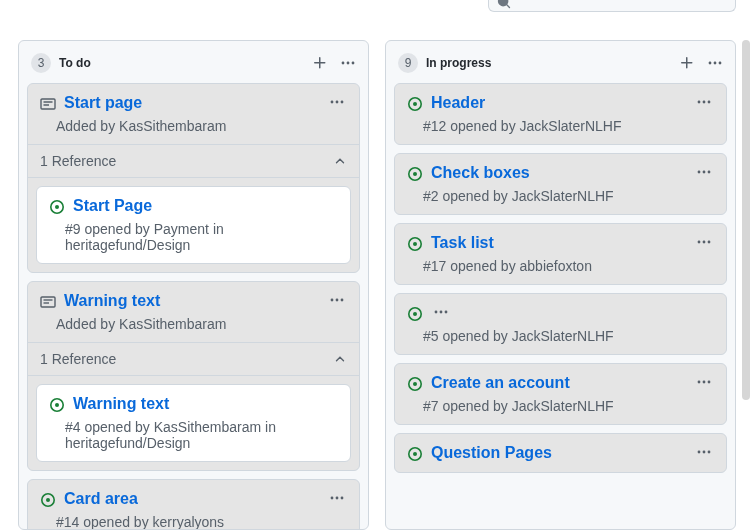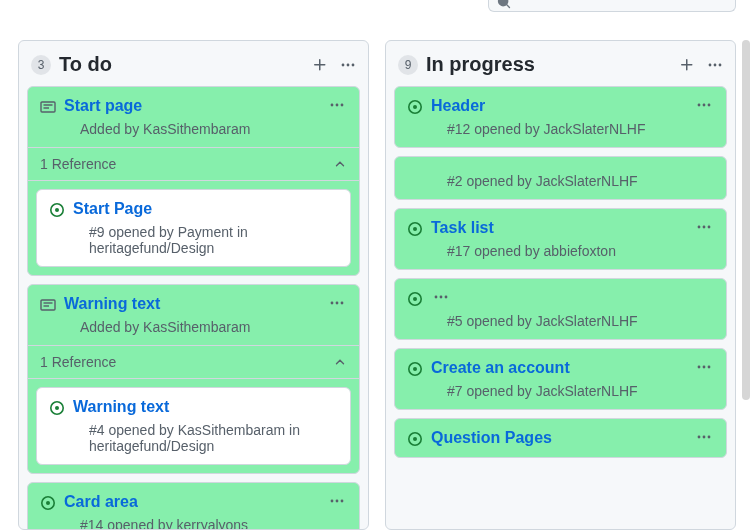--- a/index.html
+++ b/index.html
@@ -59,35 +59,35 @@
     padding: 0 6px;
     border-radius: 10px;
     background: #e1e4e8;
     color: #57606a;
     font-size: 12px;
     font-weight: 500;
     margin-right: 8px;
   }
   .col-title {
     font-weight: 600;
-    font-size: 20px;
+    font-size: 12px;
     flex: 1;
   }
   .col-actions {
     display: flex;
     gap: 12px;
     color: #57606a;
   }
   .plus-icon, .kebab-icon {
     cursor: pointer;
     display: inline-flex;
     align-items: center;
   }
   .card {
-    background: #86efac;
+    background: #e5e5e5;
     border: 1px solid #d0d7de;
     border-radius: 6px;
     margin-bottom: 8px;
   }
   .card-pad {
     padding: 10px 12px;
   }
   .card-head {
     display: flex;
     align-items: flex-start;
@@ -106,21 +106,21 @@
   }
   .card-kebab {
     color: #57606a;
     cursor: pointer;
     padding: 0 2px;
   }
   .card-meta {
     color: #57606a;
     font-size: 14px;
     margin-top: 6px;
-    margin-left: 40px;
+    margin-left: 16px;
   }
   .ref-header {
     display: flex;
     align-items: center;
     padding: 8px 12px;
     border-top: 1px solid #d0d7de;
     color: #57606a;
     font-size: 14px;
   }
   .ref-header .chev {
@@ -343,20 +343,36 @@
                   <circle cx="8" cy="8" r="1.4"></circle>
                   <circle cx="13" cy="8" r="1.4"></circle>
                 </svg>
         </span>
       </div>
       <div class="card-meta">#12 opened by JackSlaterNLHF</div>
     </div>
         </div>
         <div class="card">
     <div class="card-pad">
+      <div class="card-head">
+        <span class="card-icon">
+          <svg width="16" height="16" viewBox="0 0 16 16">
+                  <circle cx="8" cy="8" r="6.2" fill="none" stroke="#1a7f37" stroke-width="1.6"></circle>
+                  <circle cx="8" cy="8" r="2" fill="#1a7f37"></circle>
+                </svg>
+        </span>
+        <span class="card-title">Check boxes</span>
+        <span class="card-kebab">
+          <svg width="16" height="16" viewBox="0 0 16 16" fill="#57606a">
+                  <circle cx="3" cy="8" r="1.4"></circle>
+                  <circle cx="8" cy="8" r="1.4"></circle>
+                  <circle cx="13" cy="8" r="1.4"></circle>
+                </svg>
+        </span>
+      </div>
       <div class="card-meta">#2 opened by JackSlaterNLHF</div>
     </div>
         </div>
         <div class="card">
     <div class="card-pad">
       <div class="card-head">
         <span class="card-icon">
           <svg width="16" height="16" viewBox="0 0 16 16">
                   <circle cx="8" cy="8" r="6.2" fill="none" stroke="#1a7f37" stroke-width="1.6"></circle>
                   <circle cx="8" cy="8" r="2" fill="#1a7f37"></circle>

